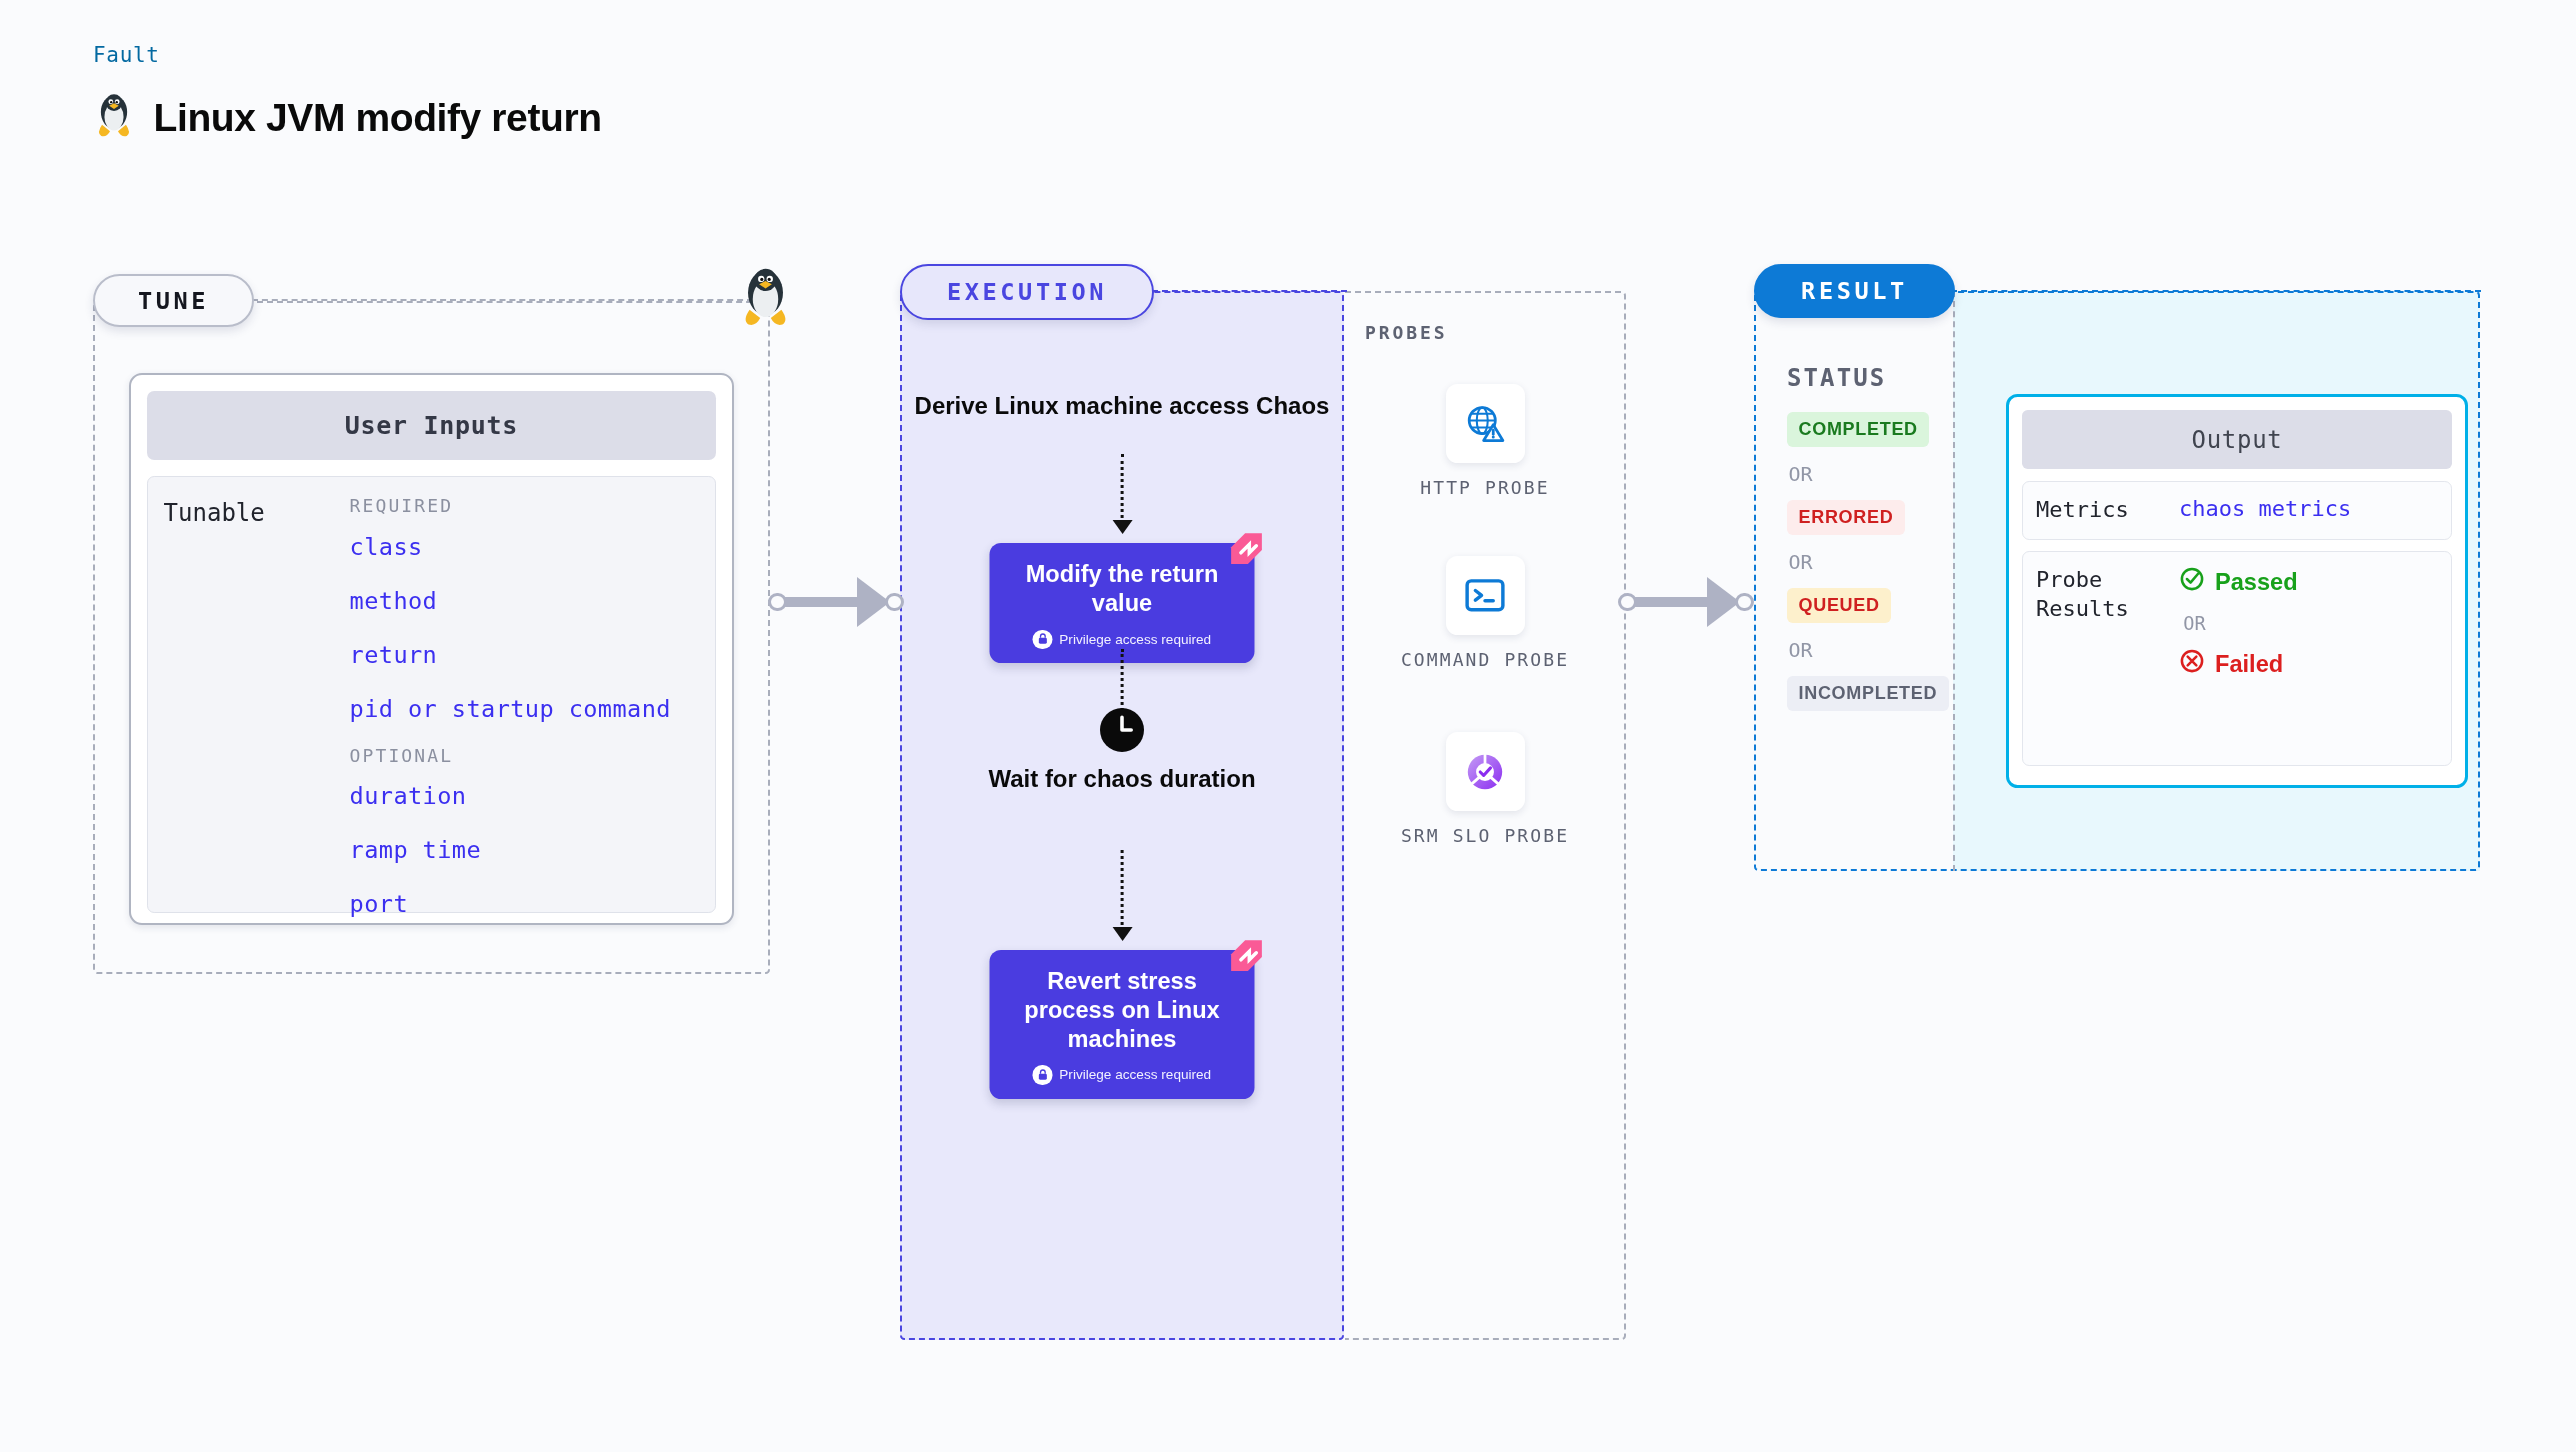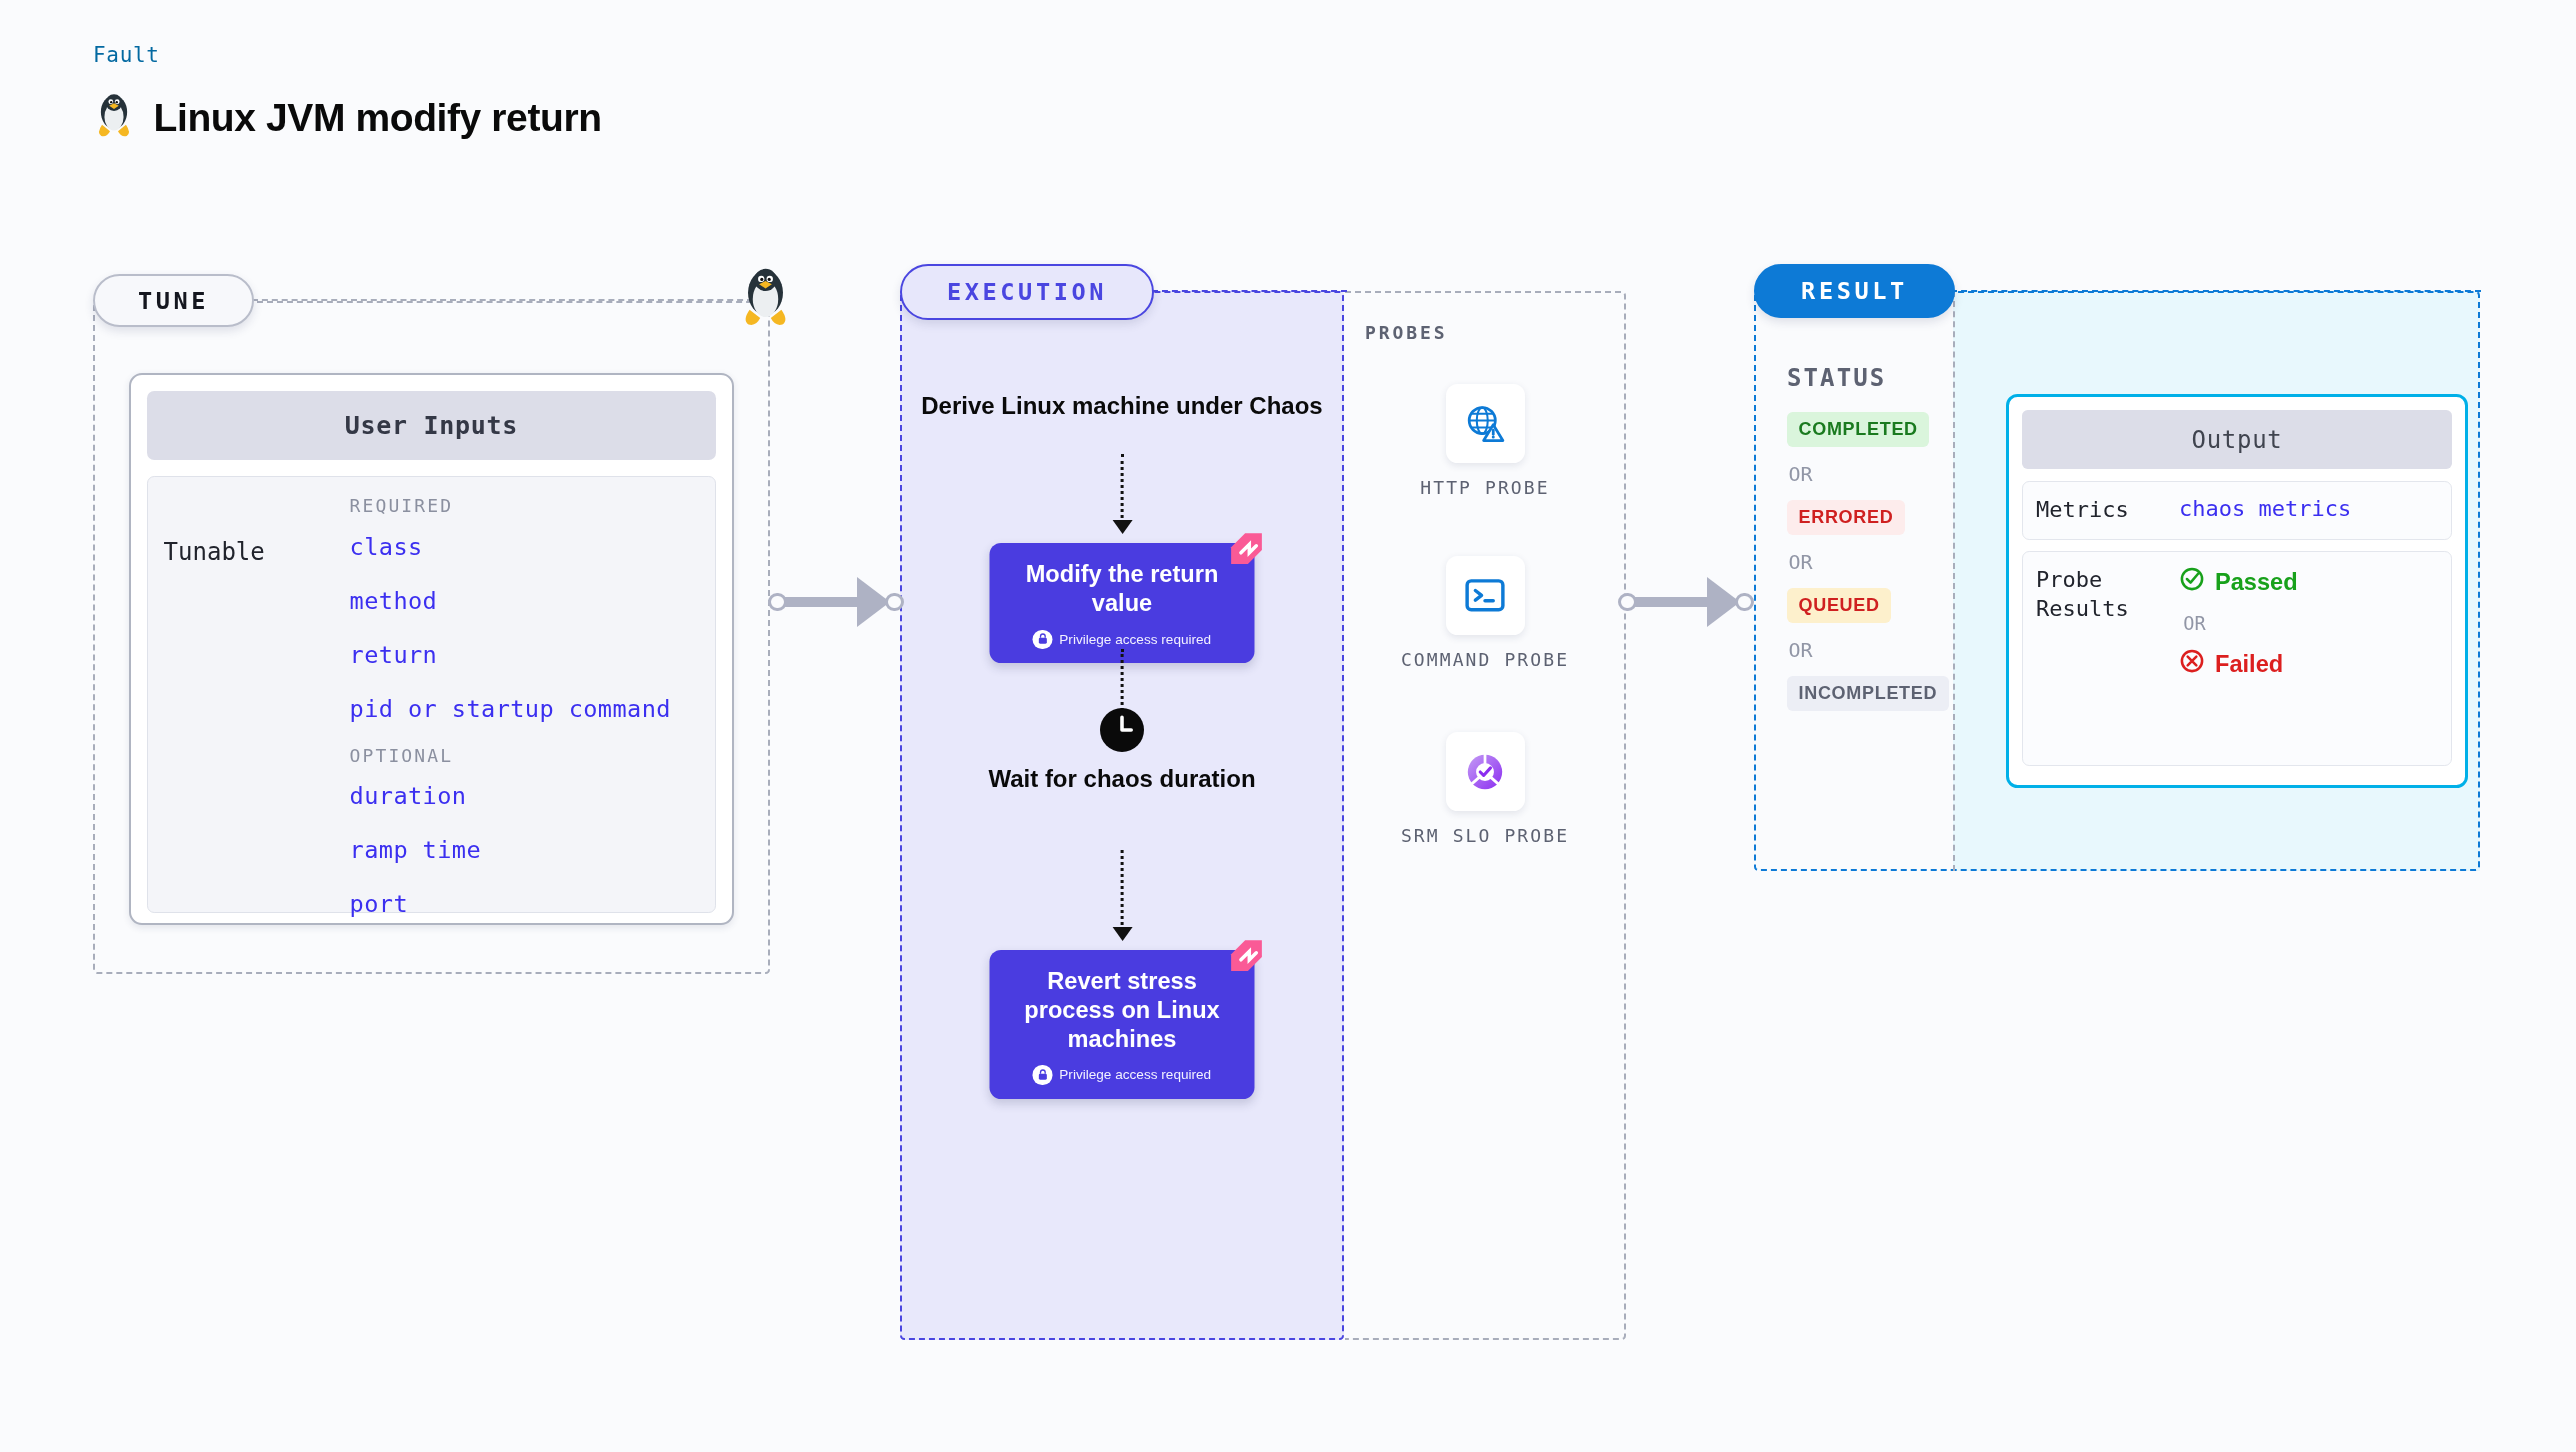--- a/index.html
+++ b/index.html
@@ -105,21 +105,20 @@
     display: flex;
     padding: 18.6px 14.3px 0 15.8px;
   }
   .tunable-label {
     font-family: "DejaVu Sans Mono", monospace;
     font-size: 24px;
     color: #20232c;
     width: 186px;
     flex: none;
     padding-top: 4.3px;
-    margin-top: 39px;
   }
   .tunable-lists { flex: 1; }
   .group-title {
     font-family: "DejaVu Sans Mono", monospace;
     font-size: 18px;
     letter-spacing: 2.1px;
     color: #8b90a0;
     margin-bottom: 17px;
   }
   .tunable-item {
@@ -507,21 +506,21 @@
   <span class="arrow-shaft"></span>
   <span class="arrow-head"></span>
   <span class="arrow-dot"></span>
 </div>
 
 <div id="execution-panel"></div>
 <div id="execution-dash-line"></div>
 <div class="stage-pill" id="execution-pill">EXECUTION</div>
 
 <div class="exec-inner">
-  <div class="step-text" id="derive-text">Derive Linux machine under Chaos</div>
+  <div class="step-text" id="derive-text">Derive Linux machine access Chaos</div>
   <div class="dotted-connector" id="conn-1"></div>
 
   <div class="action-box" id="action-modify">
     <span class="litmus-badge">
       <svg width="42" height="42" viewBox="0 0 60 60">
         <path d="M8 26 L28 6 L52 6 L52 30 L32 50 L8 50 Z" fill="#fa5a96"></path>
         <path d="M22 34 L34 22 L34 34 L44 24" stroke="#fff" stroke-width="5" fill="none" stroke-linecap="round"></path>
       </svg>
     </span>
     <div class="action-title">Modify the return value</div>

